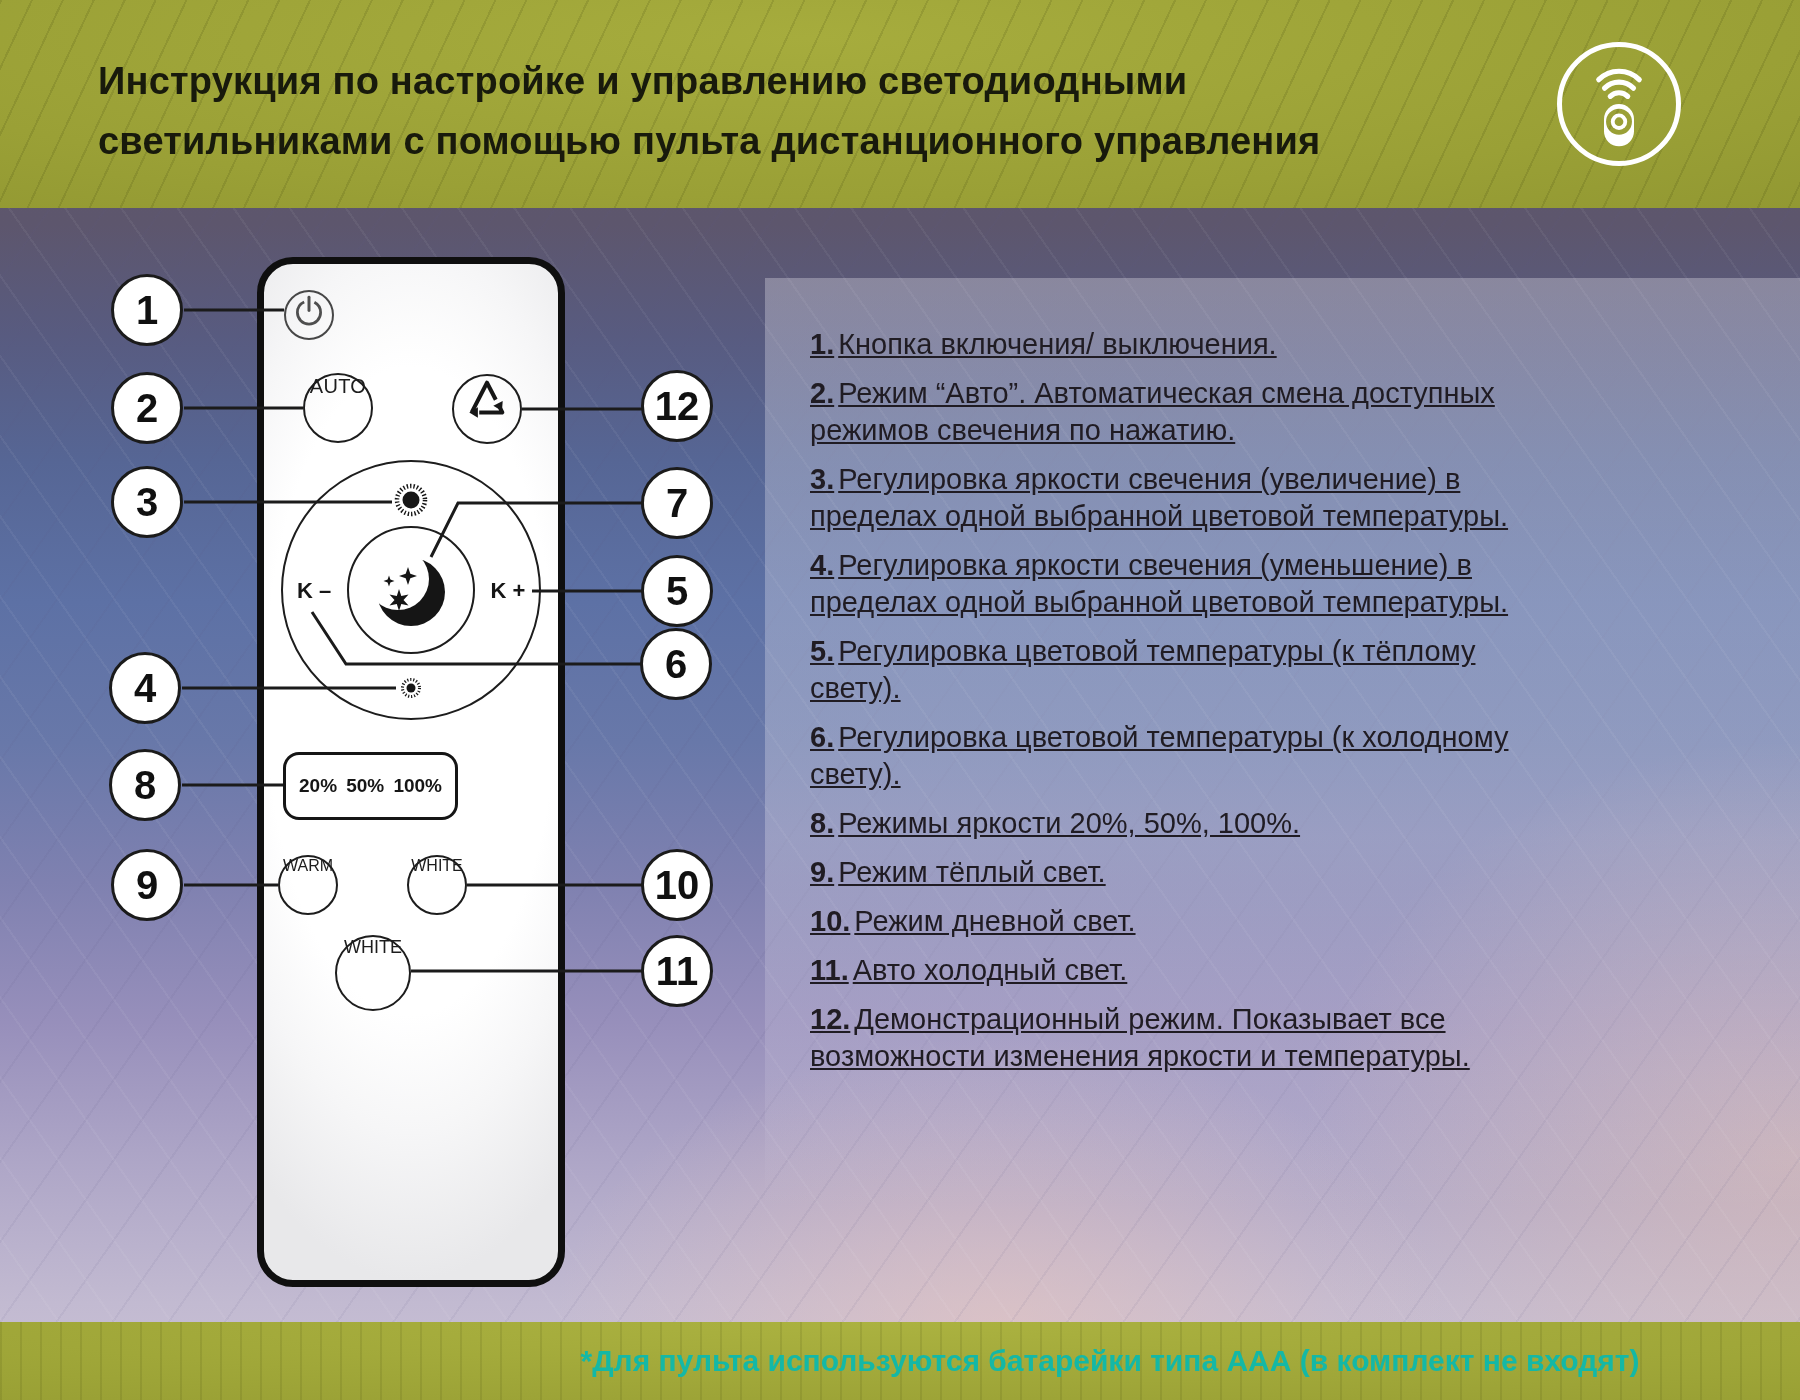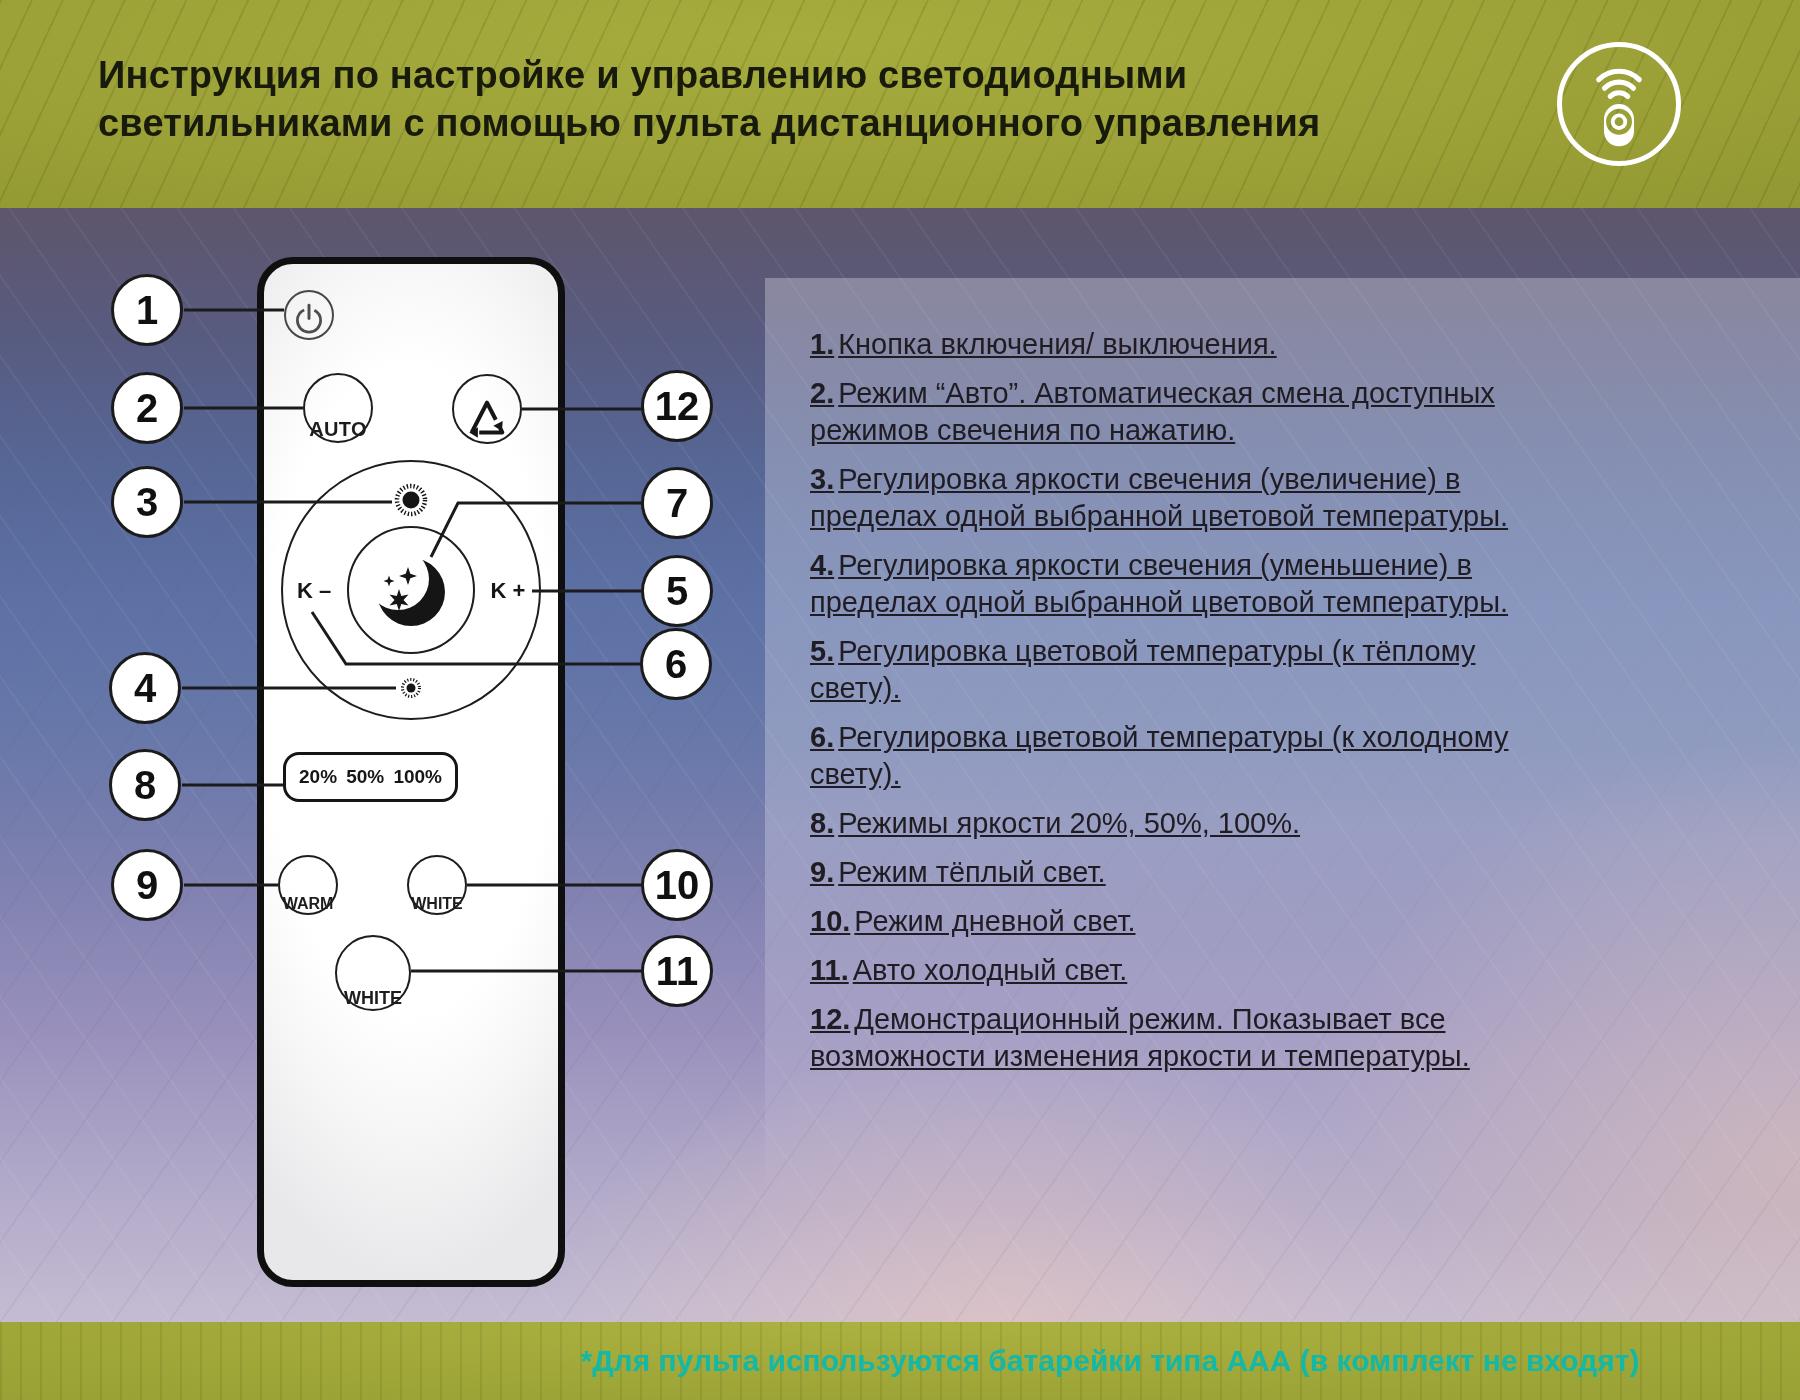--- a/index.html
+++ b/index.html
@@ -25,43 +25,43 @@
   
   .band-top{position:absolute;left:0;top:0;width:1800px;height:208px;
     background:
       repeating-linear-gradient(115deg, rgba(55,60,8,.14) 0 2px, transparent 2px 28px),
       radial-gradient(120% 170% at 45% 18%, #a6ac3d 0%, #9aa036 45%, #858c2c 100%);}
   .band-bottom{position:absolute;left:0;top:1322px;width:1800px;height:78px;
     background:
       repeating-linear-gradient(90deg, rgba(60,65,8,.12) 0 2px, transparent 2px 20px),
       radial-gradient(140% 220% at 50% 0%, #abb240 0%, #9aa135 55%, #8c9231 100%);}
   .title{position:absolute;left:98px;top:51px;font-size:38px;font-weight:bold;
-    line-height:48px;color:#181a0c;white-space:pre-line;letter-spacing:.2px;}
+    line-height:60px;color:#181a0c;white-space:pre-line;letter-spacing:.2px;}
   .footer-note{position:absolute;left:0;right:20px;top:1344px;text-align:center;
     padding-left:440px;font-size:30px;font-weight:bold;color:#14b8a6;}
 
   
   .hicon{position:absolute;left:1557px;top:42px;width:124px;height:124px;border:5px solid #fff;
     border-radius:50%;display:flex;align-items:center;justify-content:center;}
 
   
   .remote{position:absolute;left:257px;top:257px;width:308px;height:1030px;
     border:7px solid #0f0f0f;border-radius:36px;
     background:radial-gradient(90% 58% at 50% 42%, #ffffff 55%, #f6f6f7 75%, #e8e8ea 100%);}
   .remote .abs{position:absolute;}
   .circle-btn{position:absolute;border:2.5px solid #1d1d1d;border-radius:50%;
-    display:flex;align-items:flex-end;justify-content:center;color:#1d1d1d;font-weight:bold;}
+    display:flex;align-items:flex-start;justify-content:center;color:#1d1d1d;font-weight:normal;}
   .power{left:20px;top:26px;width:50px;height:50px;border-width:2px;border-color:#474747;}
   .auto{left:39px;top:109px;width:70px;height:70px;font-size:20px;letter-spacing:.3px;}
   .demo{left:188px;top:110px;width:70px;height:70px;}
   .dial{left:17px;top:196px;width:260px;height:260px;}
   .dial-inner{left:83px;top:262px;width:128px;height:128px;}
   .kbtn{position:absolute;width:60px;height:28px;display:flex;align-items:center;
     justify-content:center;font-weight:bold;font-size:22px;color:#161616;}
-  .pill{position:absolute;left:19px;top:488px;width:175px;height:50px;border:3px solid #151515;
+  .pill{position:absolute;left:19px;top:488px;width:175px;height:68px;border:3px solid #151515;
     border-radius:16px;display:flex;align-items:center;justify-content:space-between;
     padding:0 13px;font-weight:bold;font-size:19px;color:#161616;}
   .warm{left:14px;top:591px;width:60px;height:60px;font-size:16px;}
   .cold{left:143px;top:591px;width:60px;height:60px;font-size:16px;}
   .white{left:71px;top:671px;width:76px;height:76px;font-size:18px;}
 
   
   .lines{position:absolute;inset:0;pointer-events:none;}
   .callout{position:absolute;width:72px;height:72px;background:#fff;border:3.2px solid #1b1b1b;
     border-radius:50%;display:flex;align-items:center;justify-content:center;

